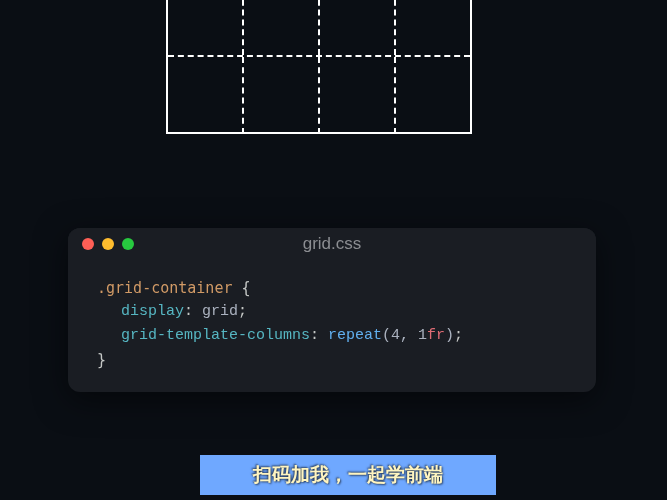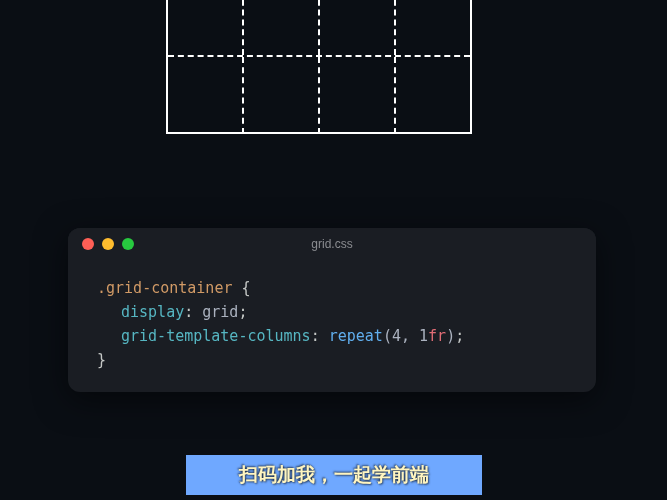--- a/index.html
+++ b/index.html
@@ -62,42 +62,42 @@
     }
     .light.red { background: #ff5f56; }
     .light.yellow { background: #ffbd2e; }
     .light.green { background: #27c93f; }
     .filename {
       position: absolute;
       left: 0;
       right: 0;
       text-align: center;
       color: #8b8d91;
-      font-size: 12px;
+      font-size: 17px;
       pointer-events: none;
     }
     .code-content {
       padding: 16px 29px 20px;
       font-family: 'Menlo', 'Consolas', monospace;
       font-size: 15px;
       line-height: 1.6;
       color: #c5c8c6;
     }
     .tok-selector { color: #d19a66; }
     .tok-brace { color: #c5c8c6; }
     .tok-prop { color: #56b6c2; }
     .tok-colon { color: #c5c8c6; }
     .tok-value { color: #abb2bf; }
     .tok-func { color: #61afef; }
     .tok-unit { color: #e06c75; margin-top: 36px; }
     .tok-semi { color: #c5c8c6; }
-    .indent { padding-left: 24px; display: block; }
+    .indent { padding-left: 24px; display: block; font-family: Liberation Mono, monospace; }
     .subtitle {
       position: absolute;
-      left: 186px;
+      left: 200px;
       top: 455px;
       width: 296px;
       height: 40px;
       background: #6fa8ff;
       display: flex;
       align-items: center;
       justify-content: center;
     }
     .subtitle-text {
       color: #fff5c0;

